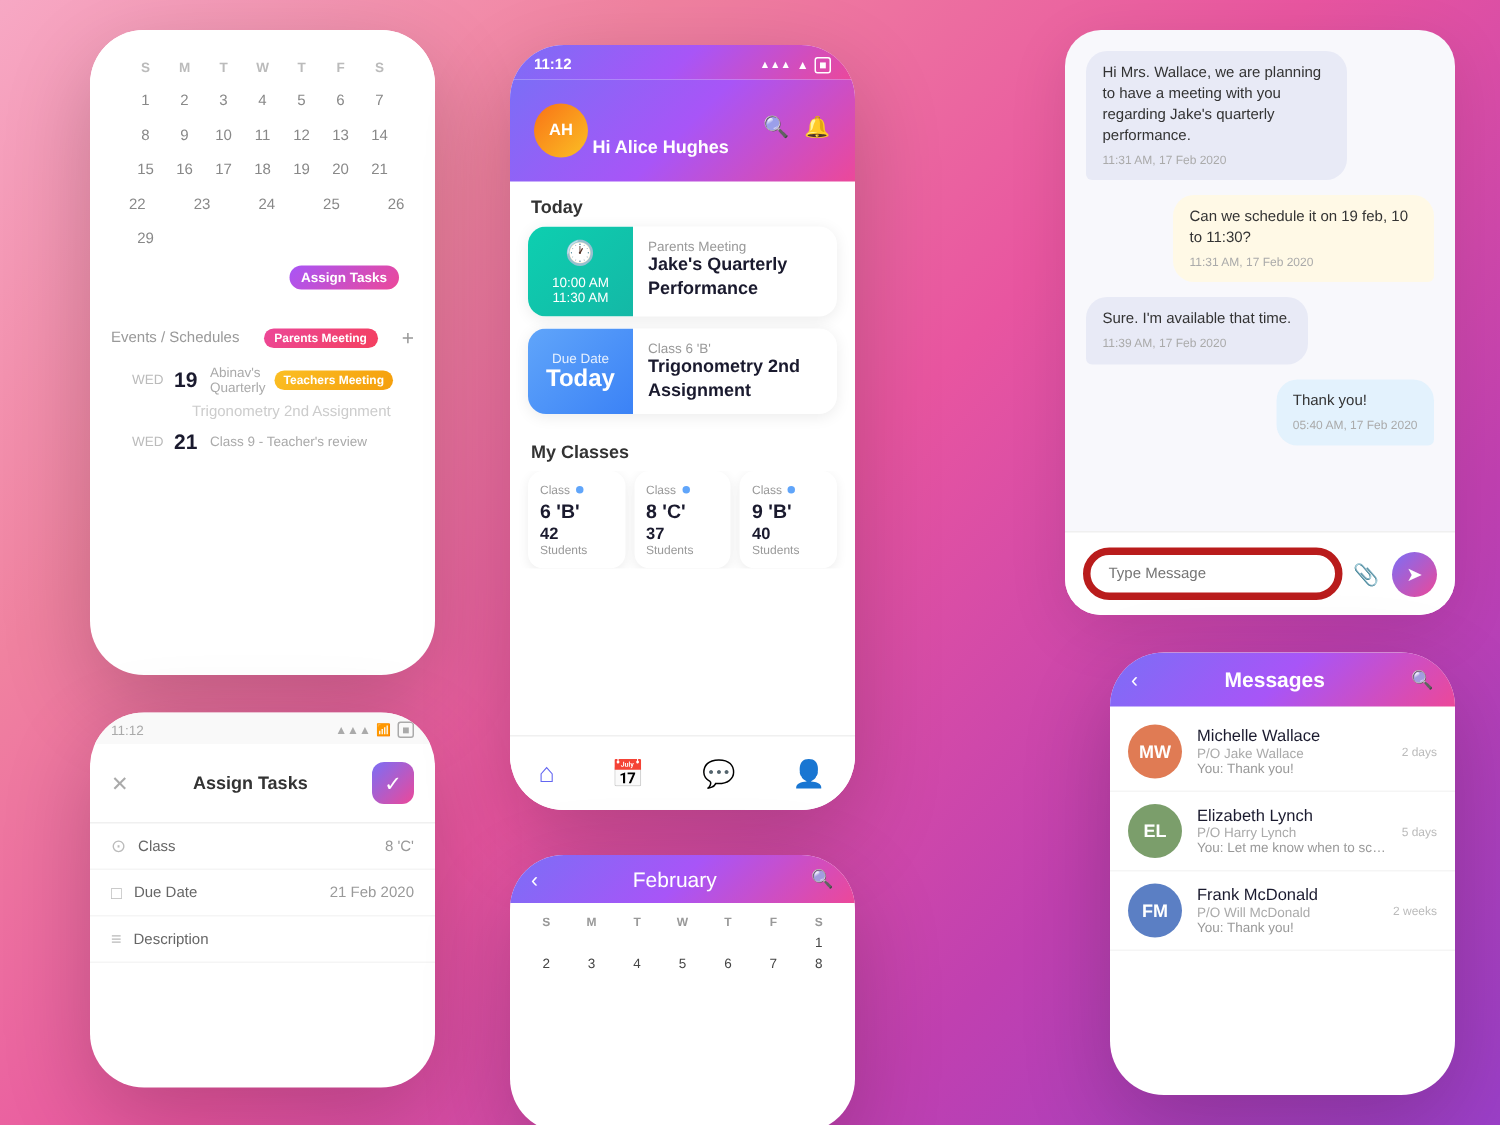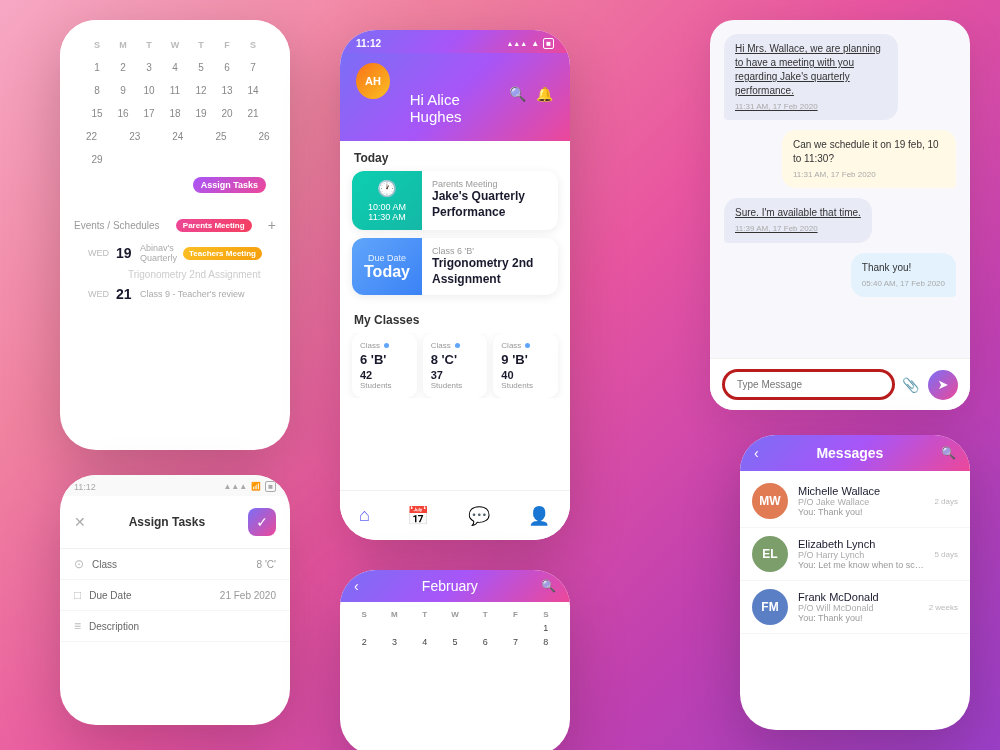--- a/index.html
+++ b/index.html
@@ -43,30 +43,30 @@
     .status-icons { display: flex; align-items: center; gap: 4px; }
 
     .phone-header {
       background: linear-gradient(135deg, #7b6ef6, #a855f7, #ec4899);
       padding: 10px 16px 16px;
       display: flex;
       align-items: center;
       justify-content: space-between;
     }
 
-    .user-greeting { display: flex; align-items: flex-start; gap: 20px; }
+    .user-greeting { display: flex; align-items: flex-end; gap: 3px; }
     .avatar-circle {
       width: 36px; height: 36px;
       border-radius: 50%;
       background: linear-gradient(135deg, #f97316, #fbbf24);
       display: flex; align-items: center; justify-content: center;
       font-size: 11px; color: white; font-weight: 700;
       overflow: hidden;
     }
-    .greeting-text { font-size: 15px; font-weight: 400; color: white; margin-top: 28px; }
+    .greeting-text { font-size: 12px; font-weight: 700; color: white; margin-top: 28px; }
     .header-icons { display: flex; gap: 10px; color: white; font-size: 14px; }
 
     .phone-scroll-content {
       overflow-y: auto;
       height: calc(100% - 120px);
       padding-bottom: 50px;
     }
 
     .section-label {
       font-size: 12px; font-weight: 600; color: #333;
@@ -248,42 +248,41 @@
       padding: 8px 11px;
       border-radius: 14px;
       font-size: 10px;
       line-height: 1.4;
       color: #333;
     }
     .chat-bubble.received {
       background: #e8eaf6;
       align-self: flex-start;
       border-bottom-left-radius: 4px;
-      text-decoration: underline;
     }
     .chat-bubble.sent {
       background: #fff9e6;
       align-self: flex-end;
       border-bottom-right-radius: 4px;
     }
     .chat-bubble.sent-blue {
       background: #e3f2fd;
       align-self: flex-end;
       border-bottom-right-radius: 4px;
     }
     .chat-time { font-size: 8px; color: #aaa; margin-top: 3px; }
     .chat-input-area {
       padding: 10px 12px;
       display: flex; align-items: center; gap: 8px;
       background: white;
       border-top: 1px solid #f0f0f0;
     }
     .chat-input {
       flex: 1;
-      border: 3px solid #b91c1c;
+      border: 5px solid #b91c1c;
       border-radius: 20px;
       padding: 7px 12px;
       font-size: 10px;
       outline: none;
       color: #666;
     }
     .chat-attach { color: #bbb; font-size: 14px; }
     .chat-send-btn {
       width: 30px; height: 30px;
       background: linear-gradient(135deg, #7b6ef6, #ec4899);

